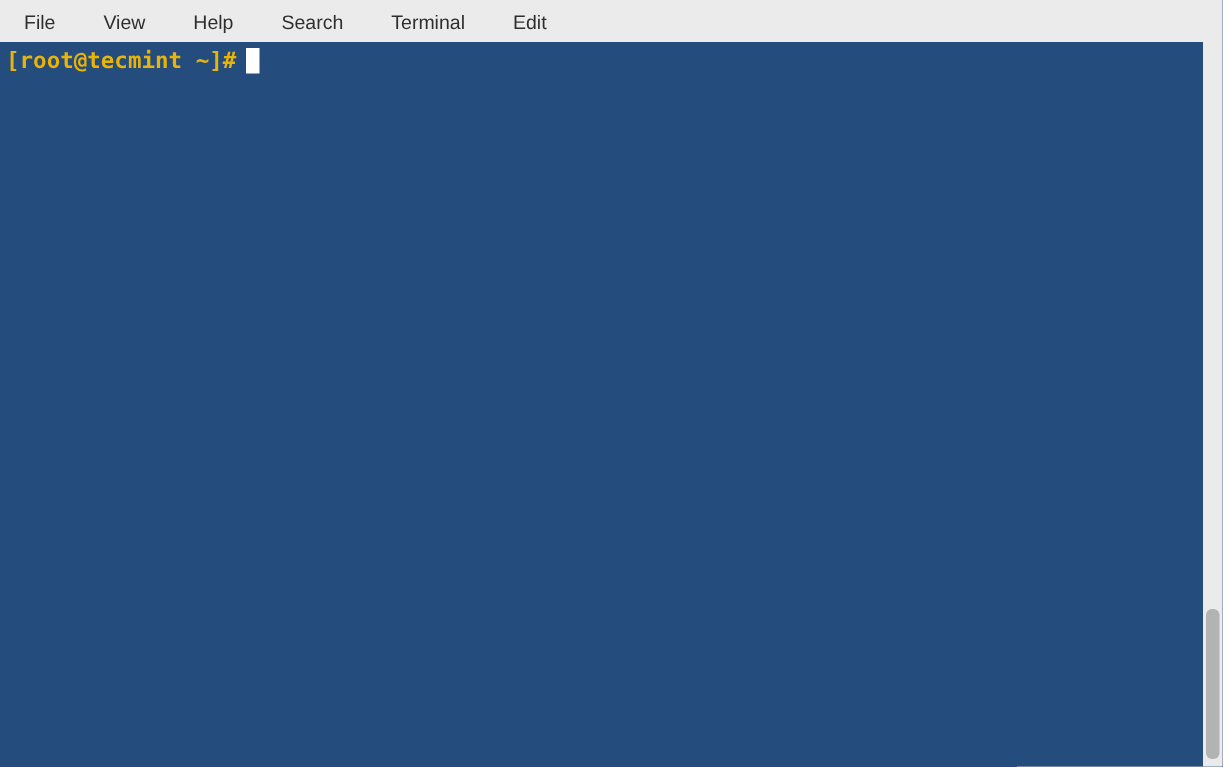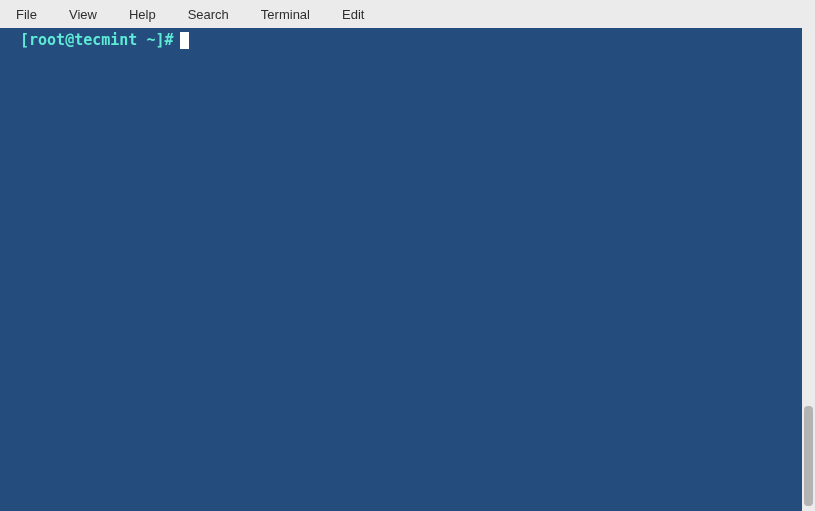--- a/index.html
+++ b/index.html
@@ -32,22 +32,22 @@
     .terminal-area {
       position: absolute;
       top: 28px;
       left: 0;
       width: 802px;
       height: 483px;
       background: #244d7e;
       font-family: "DejaVu Sans Mono", "Liberation Mono", monospace;
       font-size: 15px;
       font-weight: bold;
-      color: #5eead4;
-      padding: 3px 20px;
+      color: #eab308;
+      padding: 3px 4px;
       line-height: 1.3;
     }
     .prompt-line {
       display: flex;
       align-items: center;
     }
     .prompt-text {
       white-space: pre;
     }
     .cursor-block {

